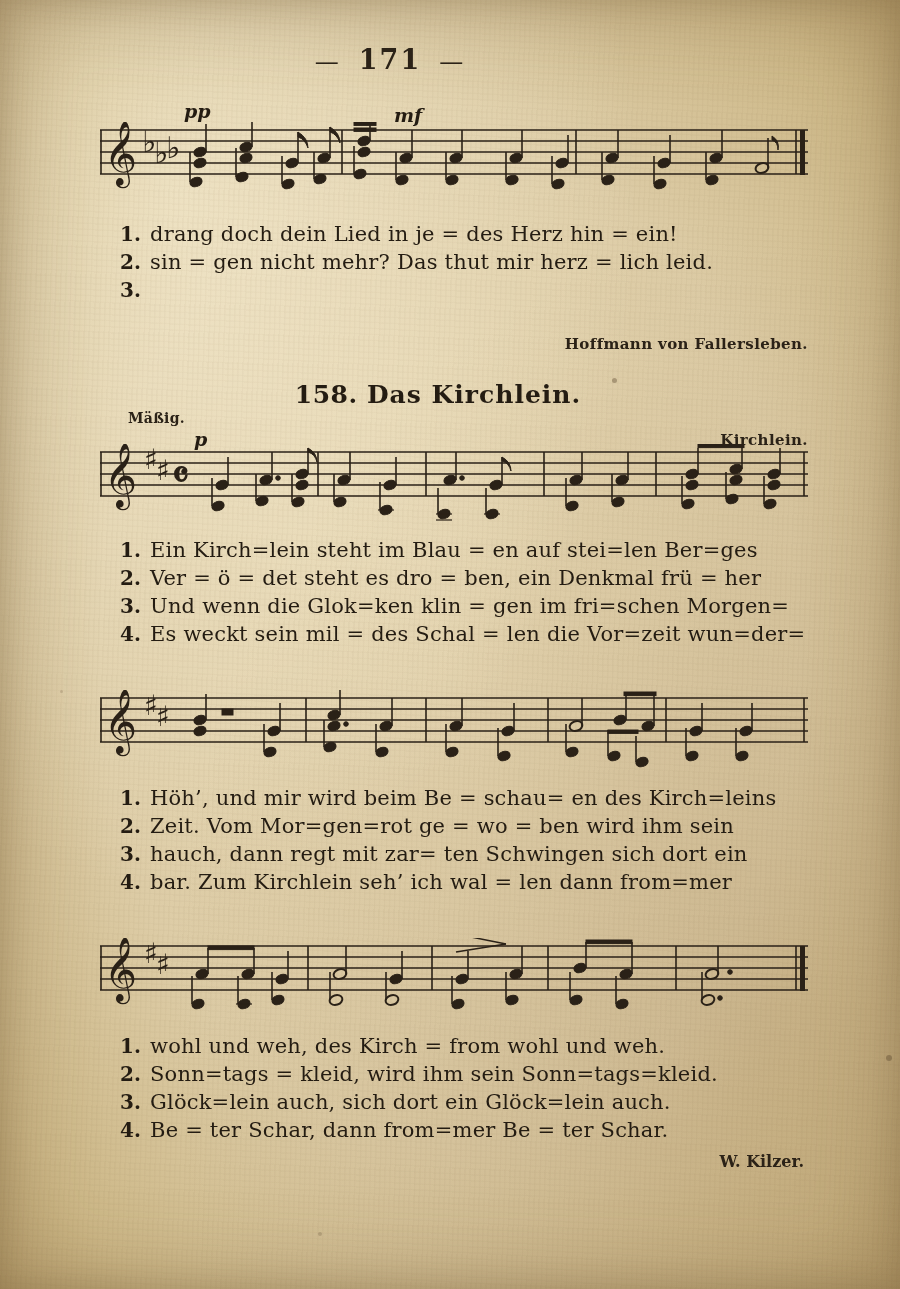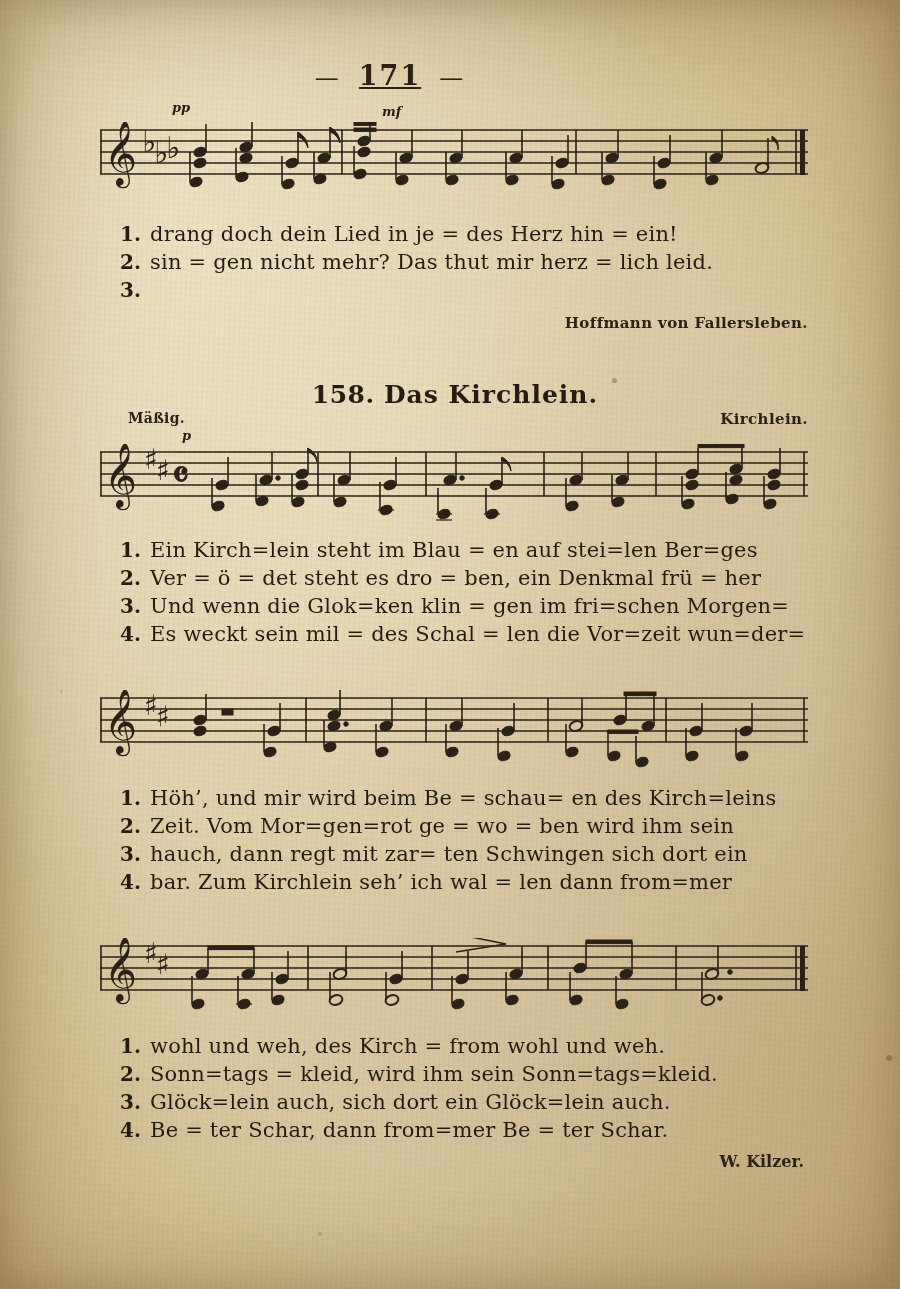--- a/index.html
+++ b/index.html
@@ -41,29 +41,28 @@
   .speck {
     position: absolute;
     border-radius: 50%;
     background: rgba(90,70,45,0.40);
     pointer-events: none;
   }
 
   
   .pagenum {
     position: absolute;
-    top: 60px;
+    top: 44px;
     left: 0;
     width: 780px;
     text-align: center;
     color: #2b2217;
     font-size: 27px;
     font-weight: bold;
     letter-spacing: 2px;
-    text-decoration: underline;
   }
   .pagenum .dash {
     display: inline-block;
     vertical-align: middle;
     font-weight: normal;
     padding: 0 18px;
     font-size: 24px;
   }
 
   
@@ -106,37 +105,37 @@
   
   .song-title {
     position: absolute;
     left: 0;
     width: 876px;
     text-align: center;
     color: #241c12;
     font-size: 25px;
     font-weight: bold;
     letter-spacing: 0.5px;
-    margin-left: 17px;
   }
   .song-title .num {
     font-family: "DejaVu Serif", serif;
   }
   .song-title .name {
     font-family: "DejaVu Serif", serif;
     letter-spacing: 1px;
   }
   .attrib-right {
     position: absolute;
     right: 92px;
     color: #2b2217;
     font-size: 15px;
     font-weight: bold;
     letter-spacing: 0.4px;
     text-align: right;
+    margin-top: 21px;
   }
   .attrib-left {
     position: absolute;
     left: 128px;
     color: #2b2217;
     font-size: 14px;
     font-weight: bold;
     letter-spacing: 0.3px;
   }
   .composer-sm {
@@ -145,21 +144,22 @@
     color: #2b2217;
     font-size: 16px;
     font-weight: bold;
   }
   .dyn {
     position: absolute;
     color: #241c12;
     font-family: "DejaVu Serif", serif;
     font-style: italic;
     font-weight: bold;
-    font-size: 13px;
+    font-size: 19px;
+    margin-left: 12px;
   }
 </style>
 </head>
 <body>
 
 <div class="page">
 
   <div class="grain"></div>
   <div class="vignette"></div>
   <div class="speck" style="left:612px;top:378px;width:5px;height:5px;"></div>

